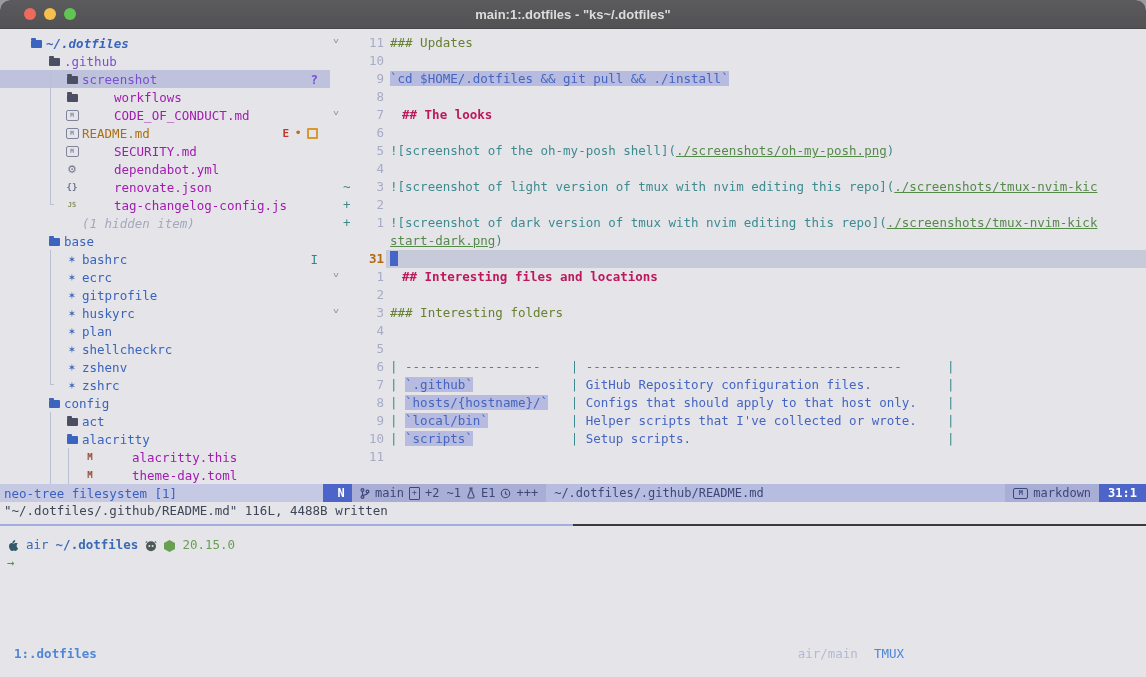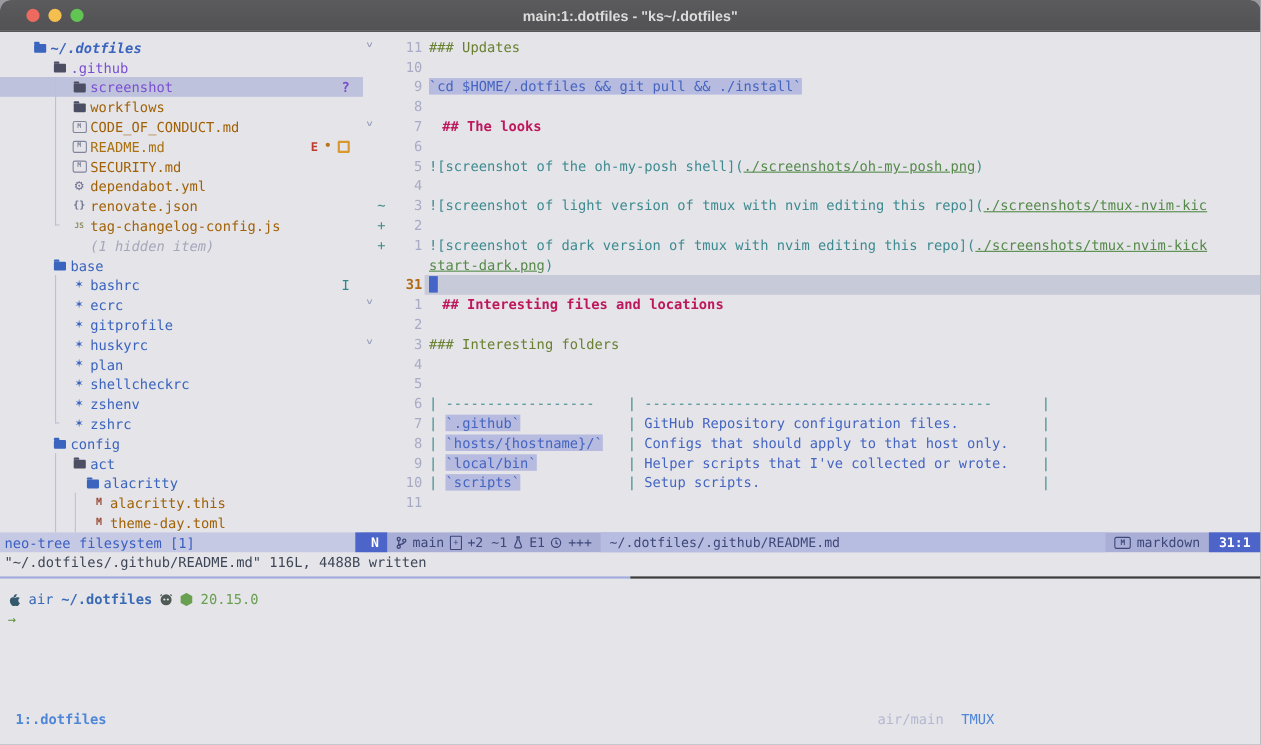--- a/index.html
+++ b/index.html
@@ -24,21 +24,21 @@
   .f-blue{background:#3a64bd}.f-dark{background:#4c4f63}
   .i-md{width:11px;height:9px;border:1px solid #80849a;border-radius:2px;font-size:6px;line-height:8px;color:#80849a;text-align:center;font-weight:bold;}
   .i-gear{color:#6f7490;font-size:11px;font-family:"DejaVu Sans",sans-serif;}
   .i-json{color:#6f7490;font-size:9px;font-weight:bold;}
   .i-js{color:#8d8f63;font-size:7px;font-weight:bold;}
   .i-star{color:#3a64bd;font-size:10px;font-family:"DejaVu Sans",sans-serif;}
   .i-toml{color:#9a4a35;font-size:9px;font-weight:bold;}
   .tlabel{white-space:pre;}
   .c-root{color:#3a64bd;font-weight:bold;font-style:italic;}
   .c-purple{color:#7a4fd0;}
-  .c-gray{color:#a16207;}
+  .c-gray{color:#a21caf;margin-left:32px;}
   .c-blue{color:#3a64bd;}
   .c-orange{color:#ab700f;}
   .c-hidden{color:#a5a8ba;font-style:italic;}
   .badges{margin-left:auto;display:flex;gap:5px;align-items:center;}
   .b-q{color:#7a4fd0;font-weight:bold;}
   .b-e{color:#c0392b;font-weight:bold;font-size:11px;}
   .b-dot{color:#b8741a;font-size:13px;line-height:10px;}
   .b-sq{width:7px;height:7px;border:2px solid #d9982f;border-radius:1px;}
   .b-i{color:#2e8a8a;}
   .guide{position:absolute;width:1px;background:#bcc0d6;}
@@ -72,21 +72,21 @@
   .seg-path{background:#b7bce1;flex:1;display:flex;align-items:center;padding:0 8px;}
   .pos{background:#4d65c9;color:#fff;font-weight:bold;display:flex;align-items:center;padding:0 9px;flex:none;}
   .i-doc{width:9px;height:11px;border:1px solid #3d4878;border-radius:1px;font-size:8px;line-height:10px;text-align:center;}
   .i-mdb{width:13px;height:9px;border:1px solid #3d4878;border-radius:2px;font-size:7px;font-weight:bold;line-height:8px;text-align:center;}
   .cmdline{position:absolute;top:474px;left:0;width:1146px;height:18px;padding-left:4px;box-sizing:border-box;
     color:#3e4757;white-space:pre;line-height:18px;}
   
   .pb-left{position:absolute;top:524px;left:0;width:573px;height:2px;background:#a4addf;}
   .pb-right{position:absolute;top:524px;left:573px;width:573px;height:2px;background:#3b3b3d;}
   .shell{position:absolute;top:526px;left:0;width:1146px;height:118px;}
-  .prompt{position:absolute;top:11px;left:7px;display:flex;align-items:center;gap:7px;white-space:pre;}
+  .prompt{position:absolute;top:11px;left:7px;display:flex;align-items:flex-end;gap:7px;white-space:pre;}
   .p-host{color:#3a6ab5;}
   .p-cwd{color:#3a6ab5;font-weight:bold;}
   .p-ver{color:#689f50;}
   .prompt2{position:absolute;top:29px;left:7px;color:#5d8f3c;}
   .tmuxbar{position:absolute;top:644px;left:0;width:918px;height:18px;display:flex;align-items:center;
     padding:0 14px;box-sizing:border-box;}
   .t-win{color:#4f86d8;font-weight:bold;}
   .t-spacer{flex:1;}
   .t-session{color:#b4b9d2;margin-right:16px;}
   .t-badge{color:#4f86d8;}
@@ -241,21 +241,21 @@
             <span class="if f-blue"></span>
           </span>
           <span class="tlabel c-blue">config</span>
         </div>
         <div class="trow" style="padding-left: 64px;">
           <span class="ti">
             <span class="if f-dark"></span>
           </span>
           <span class="tlabel c-blue">act</span>
         </div>
-        <div class="trow" style="padding-left: 64px; margin-left: 12px;">
+        <div class="trow" style="padding-left: 64px;">
           <span class="ti">
             <span class="if f-blue"></span>
           </span>
           <span class="tlabel c-blue">alacritty</span>
         </div>
         <div class="trow" style="padding-left: 82px;">
           <span class="ti">
             <span class="i-toml">M</span>
           </span>
           <span class="tlabel c-gray">alacritty.this</span>

